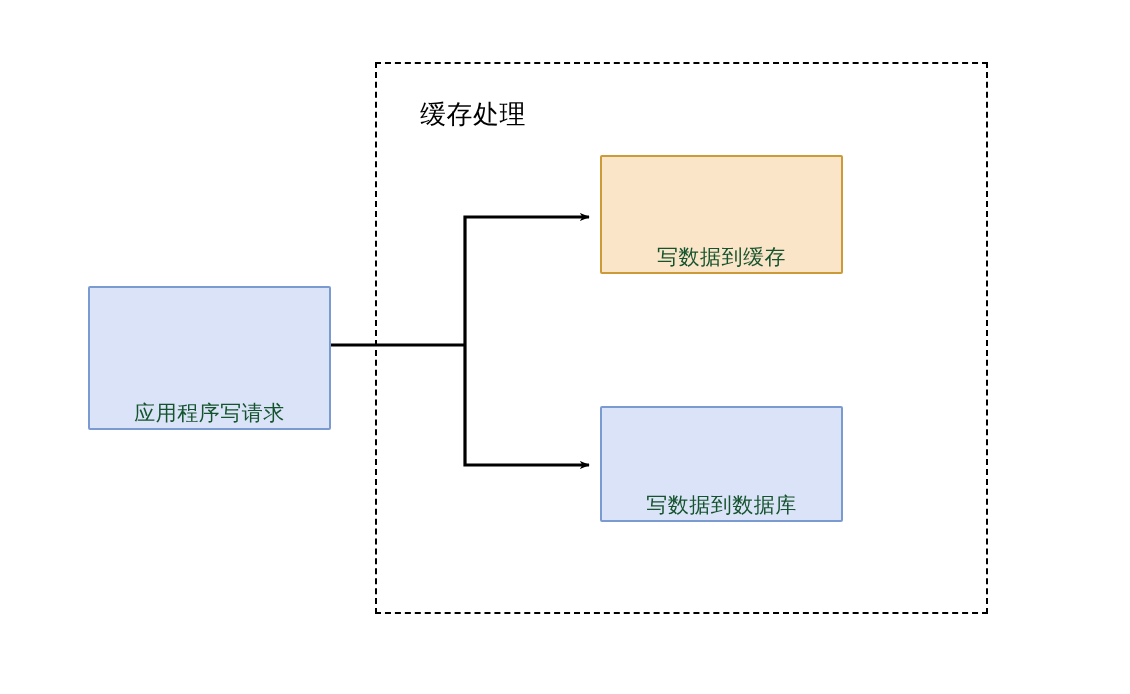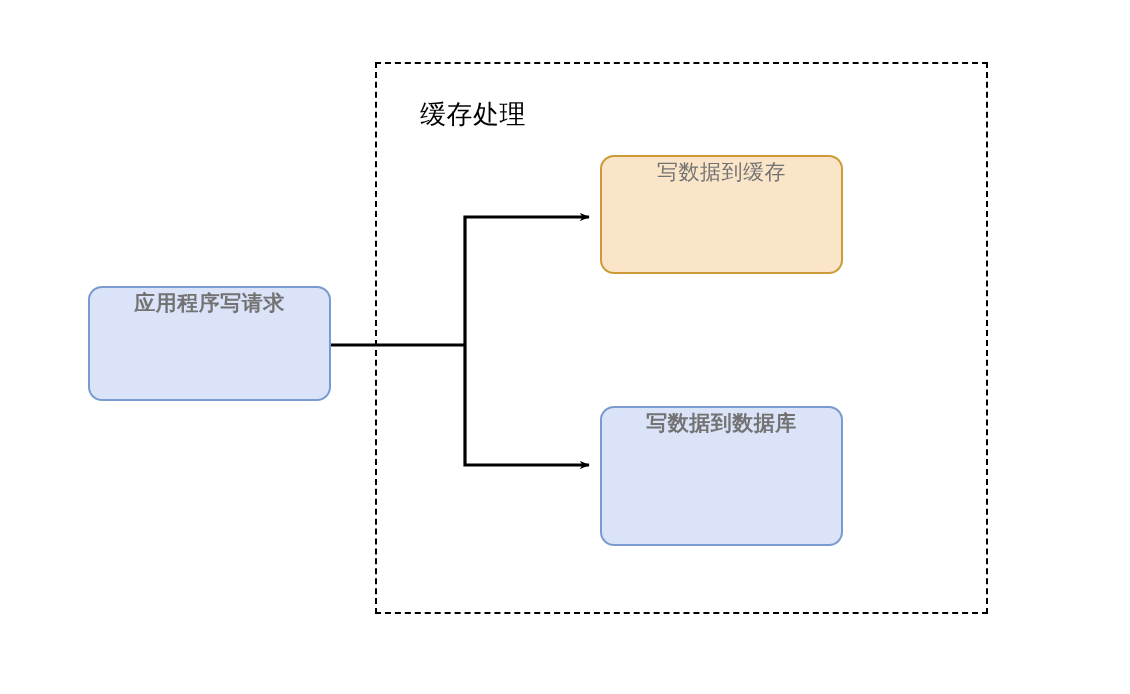--- a/index.html
+++ b/index.html
@@ -47,56 +47,54 @@
     color: #000000;
     white-space: nowrap;
     letter-spacing: 0.5px;
   }
 
   
   .node {
     position: absolute;
     box-sizing: border-box;
     display: flex;
-    align-items: flex-start;
+    align-items: flex-end;
     justify-content: center;
     text-align: center;
-    border-radius: 14px;
+    border-radius: 2px;
     border-style: solid;
     border-width: 2px;
     font-size: 21px;
     line-height: 30px;
-    color: #737373;
+    color: #14532d;
     letter-spacing: 0.5px;
   }
   .node-app {
     left: 88px;
     top: 286px;
     width: 243px;
-    height: 115px;
+    height: 144px;
     background: #dae3f7;
     border-color: #7a9bd0;
-    font-weight: bold;
   }
   .node-cache {
     left: 600px;
     top: 155px;
     width: 243px;
     height: 119px;
     background: #fae5c8;
     border-color: #cc9a36;
   }
   .node-db {
     left: 600px;
     top: 406px;
     width: 243px;
-    height: 140px;
+    height: 116px;
     background: #dae3f7;
     border-color: #7a9bd0;
-    font-weight: bold;
   }
 </style>
 </head>
 <body>
 
 <div id="canvas">
 
   <div class="group-box"></div>
   <div class="group-label">缓存处理</div>
 

